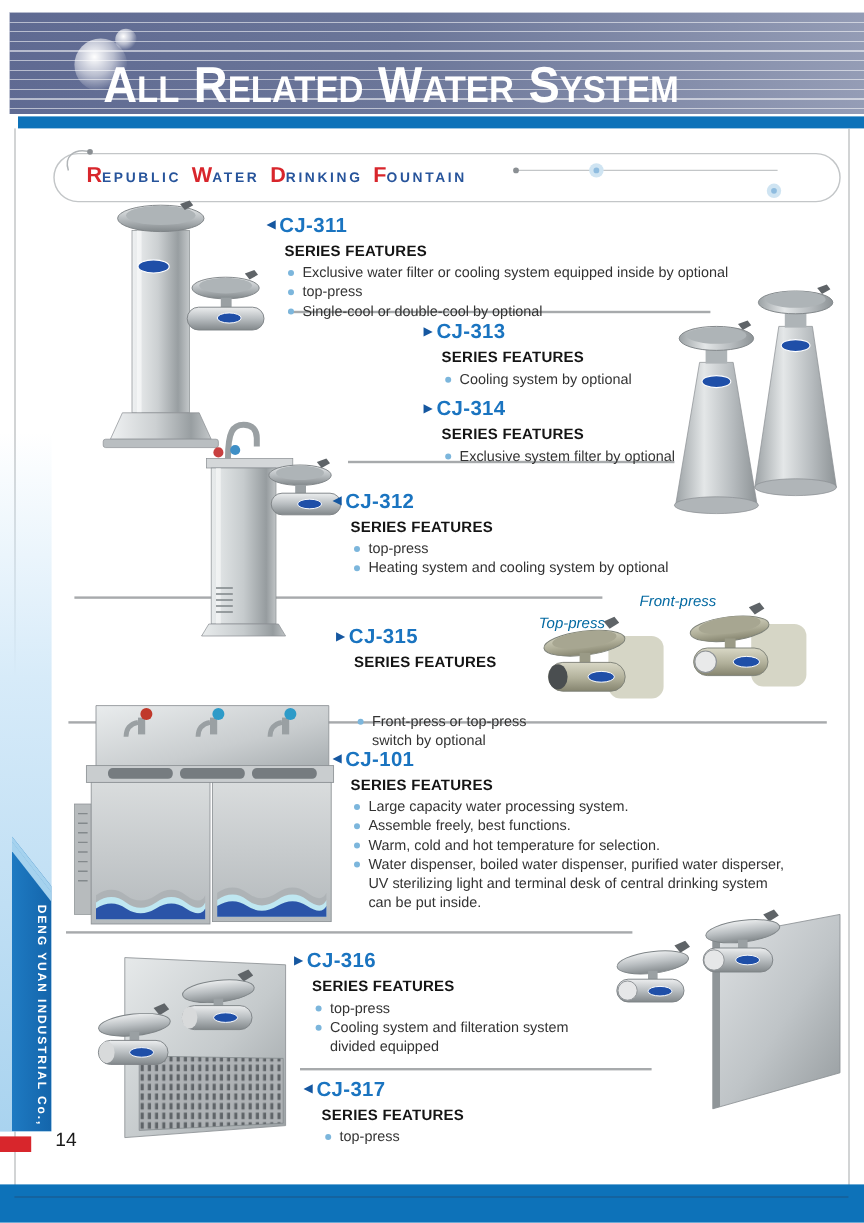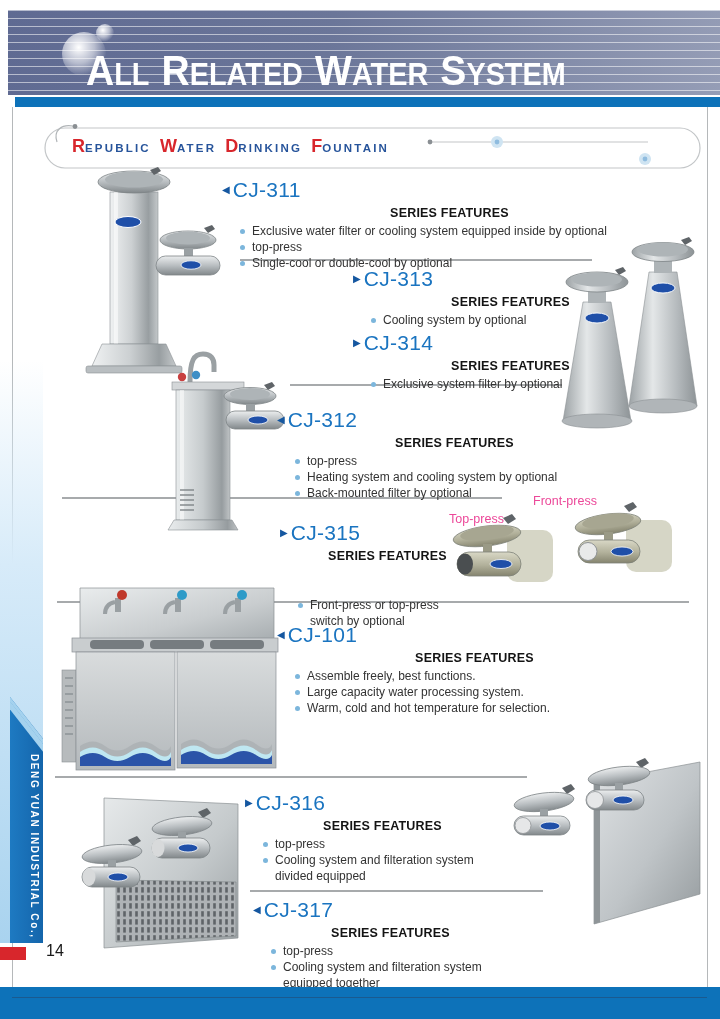--- a/index.html
+++ b/index.html
@@ -53,41 +53,41 @@
   #d2 { left:290px; top:384px; width:272px; }
   #d3 { left:62px;  top:497px; width:440px; }
   #d4 { left:57px;  top:601px; width:632px; }
   #d5 { left:55px;  top:776px; width:472px; }
   #d6 { left:250px; top:890px; width:293px; }
 
   
   .product { position:absolute; z-index:3; }
   .p-head { display:flex; align-items:center; gap:3px; }
   .arrow { font-size:10px; color:#1557a0; line-height:1; }
-  .p-name { font-size:21px; font-weight:normal; color:#1a74c0; letter-spacing:.3px; }
-  .p-sub { margin:4px 0 3px 15px; font-size:12.5px; font-weight:bold; color:#141414; letter-spacing:.2px;text-align:center; }
+  .p-name { font-size:17px; font-weight:bold; color:#1a74c0; letter-spacing:.3px; }
+  .p-sub { margin:4px 0 3px 15px; font-size:12.5px; font-weight:bold; color:#141414; letter-spacing:.2px; }
   .p-feats { list-style:none; margin-left:17px; }
   .p-feats li { position:relative; padding-left:13px; font-size:12px; line-height:16px; color:#333; }
   .p-feats li::before { content:""; position:absolute; left:1px; top:5.5px; width:5px; height:5px;
     border-radius:50%; background:#7cb6dc; }
 
   #p0 { left:222px; top:178px; width:440px; }
   #p1 { left:353px; top:267px; width:300px; }
   #p2 { left:353px; top:331px; width:300px; }
   #p3 { left:277px; top:408px; width:340px; }
   #p4 { left:280px; top:521px; width:200px; }
   #p4 .p-feats li { max-width:168px;margin-top:34px; }
   #p5 { left:277px; top:623px; width:380px; }
   #p5 .p-feats li { max-width:365px; }
   #p6 { left:245px; top:791px; width:260px; }
   #p6 .p-feats li { max-width:240px; }
   #p7 { left:253px; top:898px; width:260px; }
   #p7 .p-feats li { max-width:240px; }
 
-  .press-label { position:absolute; z-index:4; font-size:12.5px; color:#ec4899; }
+  .press-label { position:absolute; z-index:4; font-size:12.5px; color:#0369a1;font-style:italic; }
   #lbl-top   { left:449px; top:512px; }
   #lbl-front { left:533px; top:494px; }
 
   
   .light-strip { position:absolute; left:0; top:360px; width:43px; height:583px; z-index:0;
     background:linear-gradient(180deg, rgba(205,231,248,0) 0%, #d7ebf9 35%, #a9d3ef 100%); }
   .dark-band { position:absolute; left:10px; top:697px; width:33px; height:246px; z-index:1;
     background:linear-gradient(90deg,#1e7ac2,#1465ab);
     clip-path:polygon(0 0, 100% 17%, 100% 100%, 0 100%); overflow:hidden; }
   .band-stripe { position:absolute; width:80px; height:5px; background:#a5d2ee; transform:rotate(52deg); }
@@ -216,21 +216,20 @@
 
 <div class="product" id="p3">
   <div class="p-head">
       <span class="arrow">◀</span>
       <span class="p-name">CJ-312</span>
     </div>
   <div class="p-sub">SERIES FEATURES</div>
   <ul class="p-feats">
     <li>top-press</li>
     <li>Heating system and cooling system by optional</li>
-    <li>Back-mounted filter by optional</li>
   </ul>
 </div>
 
 <div class="product" id="p4">
   <div class="p-head">
       <span class="arrow">▶</span>
       <span class="p-name">CJ-315</span>
     </div>
   <div class="p-sub">SERIES FEATURES</div>
   <ul class="p-feats">
@@ -241,23 +240,24 @@
 <div class="press-label" id="lbl-top">Top-press</div>
 <div class="press-label" id="lbl-front">Front-press</div>
 
 <div class="product" id="p5">
   <div class="p-head">
       <span class="arrow">◀</span>
       <span class="p-name">CJ-101</span>
     </div>
   <div class="p-sub">SERIES FEATURES</div>
   <ul class="p-feats">
+    <li>Large capacity water processing system.</li>
     <li>Assemble freely, best functions.</li>
-    <li>Large capacity water processing system.</li>
     <li>Warm, cold and hot temperature for selection.</li>
+    <li>Water dispenser, boiled water dispenser, purified water disperser, UV sterilizing light and terminal desk of central drinking system can be put inside.</li>
   </ul>
 </div>
 
 <div class="product" id="p6">
   <div class="p-head">
       <span class="arrow">▶</span>
       <span class="p-name">CJ-316</span>
     </div>
   <div class="p-sub">SERIES FEATURES</div>
   <ul class="p-feats">
@@ -267,21 +267,20 @@
 </div>
 
 <div class="product" id="p7">
   <div class="p-head">
       <span class="arrow">◀</span>
       <span class="p-name">CJ-317</span>
     </div>
   <div class="p-sub">SERIES FEATURES</div>
   <ul class="p-feats">
     <li>top-press</li>
-    <li>Cooling system and filteration system equipped together</li>
   </ul>
 </div>
 
 <svg class="pimg" id="img311" width="172" height="224" viewBox="0 0 172 224">
   <defs>
     <linearGradient id="st311" x1="0" y1="0" x2="1" y2="0">
       <stop offset="0" stop-color="#eff1f2"></stop>
         <stop offset=".45" stop-color="#ccd0d2"></stop>
       <stop offset=".8" stop-color="#989ea1"></stop>
         <stop offset="1" stop-color="#c4c8ca"></stop>

